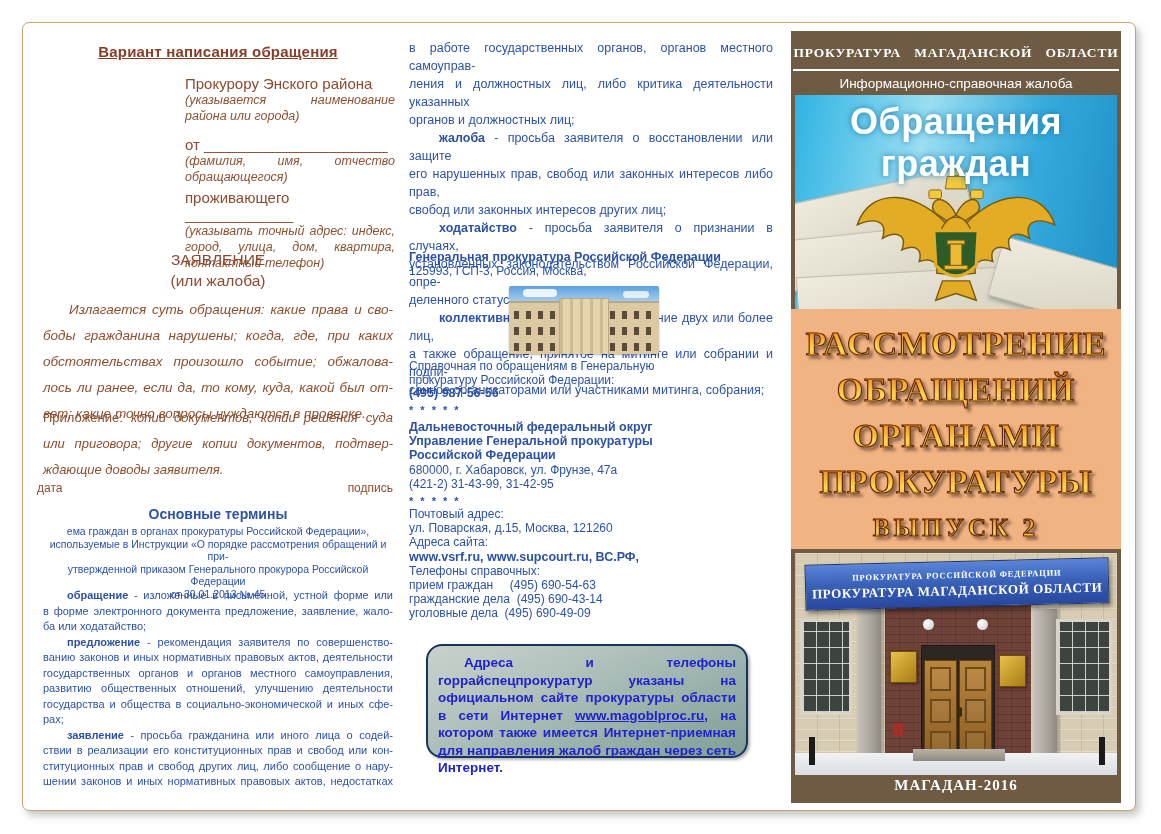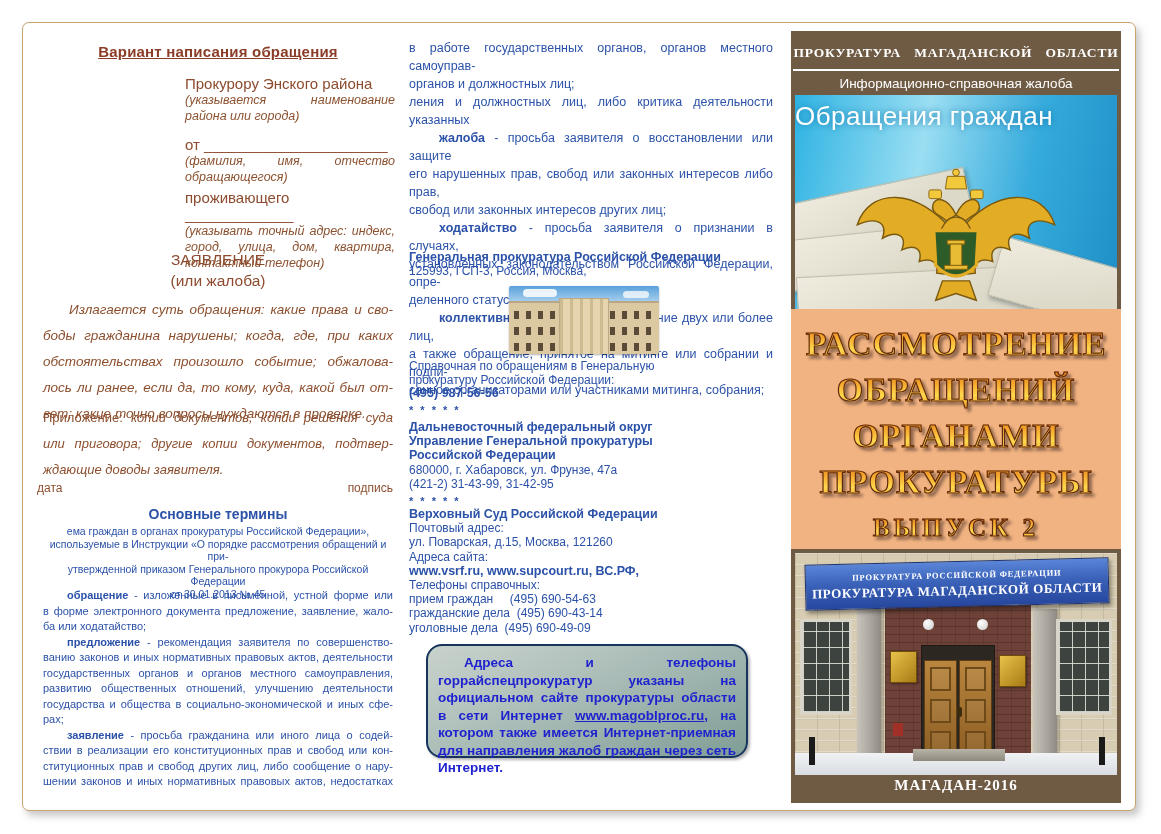--- a/index.html
+++ b/index.html
@@ -63,22 +63,22 @@
   .m-notice a{color:#1f22cf;text-decoration:underline;cursor:pointer;}
 
   
   .col-right{position:absolute;left:768px;top:8px;width:330px;height:772px;background:#6f5b44;}
   .r-header{position:absolute;top:14px;width:100%;text-align:center;color:#ffffff;
             font-family:"Liberation Serif",serif;font-weight:bold;font-size:13.5px;word-spacing:9px;letter-spacing:.8px;}
   .r-hr{position:absolute;top:38px;left:2px;right:2px;height:2px;background:#ffffff;}
   .r-sub{position:absolute;top:45px;width:100%;text-align:center;color:#ffffff;font-size:13.5px;}
   .r-cover{position:absolute;top:64px;left:4px;width:322px;height:214px;overflow:hidden;
            background:linear-gradient(100deg,#2fb3e3 0%,#9adef2 38%,#35aadc 70%,#1f8fc6 100%);}
-  .r-cover-title{position:absolute;top:6px;width:100%;text-align:left;color:#ffffff;font-size:26px;
-           font-weight:normal;letter-spacing:.5px;text-shadow:0 0 6px rgba(20,120,170,.9);}
+  .r-cover-title{position:absolute;top:6px;width:100%;text-align:center;color:#ffffff;font-size:36px;
+           font-weight:bold;letter-spacing:.5px;text-shadow:0 0 6px rgba(20,120,170,.9);}
   .env{position:absolute;background:linear-gradient(160deg,#efecdf 0%,#ddd9c9 70%);border:1px solid #c2beac;
        box-shadow:2px 3px 4px rgba(40,60,70,.35);}
   .env1{left:-14px;bottom:68px;width:190px;height:55px;transform:rotate(-12deg);}
   .env2{left:-6px;bottom:28px;width:215px;height:52px;transform:rotate(-6deg);}
   .env3{left:2px;bottom:-10px;width:240px;height:48px;transform:rotate(-3deg);}
   .env4{right:-26px;bottom:-8px;width:150px;height:62px;transform:rotate(16deg);}
   .emblem{position:absolute;left:50%;bottom:-2px;transform:translateX(-50%);}
   .r-title{position:absolute;top:278px;left:0;width:100%;height:240px;background:#f2b382;padding-top:12px;}
   .r-title-line{font-family:"Liberation Serif",serif;font-weight:bold;font-size:34px;line-height:46px;
         text-align:center;letter-spacing:1px;
@@ -202,22 +202,22 @@
         <div class="jl">ституционных прав и свобод других лиц, либо сообщение о нару-</div>
         <div class="jl">шении законов и иных нормативных правовых актов, недостатках</div>
       </div>
     </div>
   </div>
 
   <div class="col-mid">
 
     <div class="m-cont m-defs">
       <div class="jl">в работе государственных органов, органов местного самоуправ-</div>
+      <div class="jl">ления и должностных лиц, либо критика деятельности указанных</div>
       <div class="jl jl-end">органов и должностных лиц;</div>
-      <div class="jl">ления и должностных лиц, либо критика деятельности указанных</div>
 
       <div class="def">
         <div class="jl first"><b>жалоба</b><span> - просьба заявителя о восстановлении или защите</span></div>
         <div class="jl">его нарушенных прав, свобод или законных интересов либо прав,</div>
         <div class="jl jl-end">свобод или законных интересов других лиц;</div>
       </div>
       <div class="def">
         <div class="jl first"><b>ходатайство</b><span> - просьба заявителя о признании в случаях,</span></div>
         <div class="jl">установленных законодательством Российской Федерации, опре-</div>
         <div class="jl jl-end">деленного статуса, прав, свобод;</div>
@@ -257,21 +257,20 @@
     <div class="m-dfo m-block">
       <div class="m-bold">Дальневосточный  федеральный округ</div>
       <div class="m-bold">Управление Генеральной прокуратуры</div>
       <div class="m-bold">Российской  Федерации</div>
       <div>680000, г. Хабаровск, ул. Фрунзе, 47а</div>
       <div>(421-2) 31-43-99, 31-42-95</div>
       <div class="sep">* * * * *</div>
     </div>
 
     <div class="m-court m-block">
-      <div class="m-bold">Верховный Суд Российской  Федерации</div>
       <div>Почтовый адрес:</div>
       <div>ул. Поварская, д.15, Москва, 121260</div>
       <div>Адреса сайта:</div>
       <div class="m-bold">www.vsrf.ru, www.supcourt.ru, ВС.РФ,</div>
       <div>Телефоны справочных:</div>
       <div class="ph-row">прием граждан     (495) 690-54-63</div>
       <div class="ph-row">гражданские дела  (495) 690-43-14</div>
       <div class="ph-row">уголовные дела  (495) 690-49-09</div>
     </div>
 

